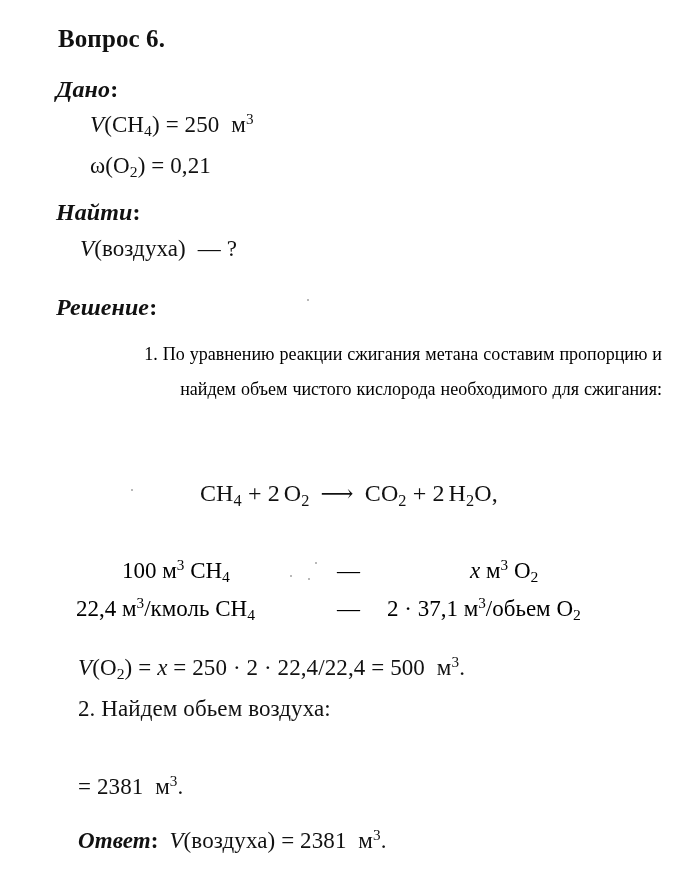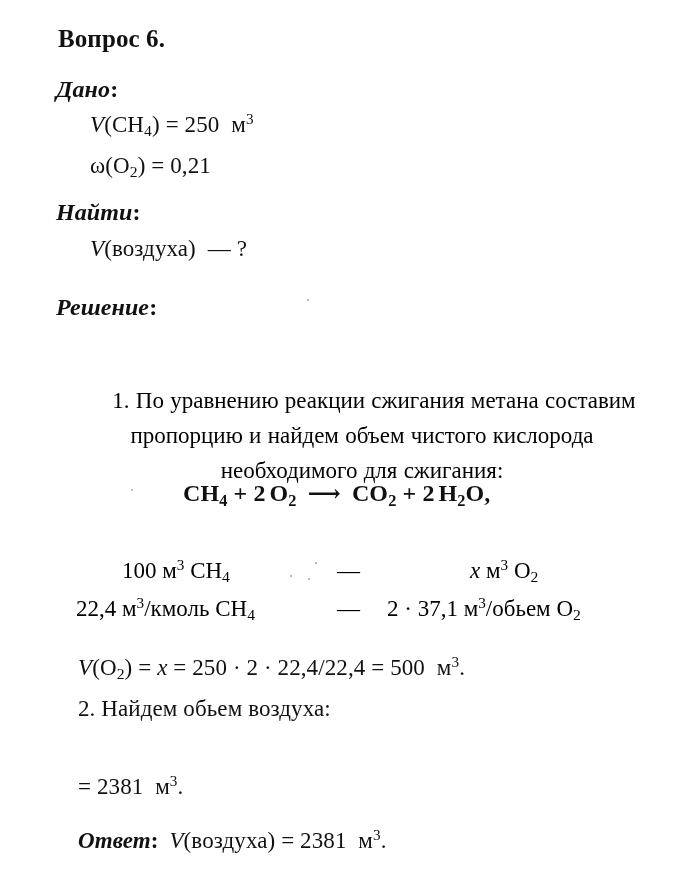--- a/index.html
+++ b/index.html
@@ -59,27 +59,26 @@
     line-height: 1;
   }
   .eq {
     font-size: 24px;
     line-height: 1;
   }
 
   
   .para {
     position: absolute;
-    font-size: 23px;
+    font-size: 18px;
     line-height: 35px;
     width: 590px;
     text-indent: 24px;
-    text-align: center;
+    text-align: right;
     word-spacing: 0.5px;
-    margin-top: 46px;
   }
 
   
   .var {
     font-style: italic;
   }
   .up {
     font-style: normal;
   }
 
@@ -142,33 +141,33 @@
   <div class="line math" style="left:90px; top:154px;">
     <span class="up">ω</span><span class="up">(O</span><sub>2</sub><span class="up">)</span>
     <span>=</span>
     <span>0,21</span>
   </div>
 
   <div class="line label" style="left:56px; top:200px;">
     <span>Найти</span><span class="colon">:</span>
   </div>
 
-  <div class="line math" style="left:90px; top:237px;">
+  <div class="line math" style="left:80px; top:237px;">
     <span class="var">V</span><span class="up">(воздуха)</span>
     <span class="wide">—</span>
     <span>?</span>
   </div>
 
   <div class="line label" style="left:56px; top:295px;">
     <span>Решение</span><span class="colon">:</span>
   </div>
 
   <div class="para" style="left:62px; top:337px; width:600px;">1. По уравнению реакции сжигания метана составим пропорцию и найдем объем чистого кислорода необходимого для сжигания:</div>
 
-  <div class="line eq" style="left:183px; top:481px;font-weight:bold;">
+  <div class="line eq" style="left:200px; top:481px;">
     <span>CH</span><sub>4</sub>
     <span>+</span>
     <span>2</span><span style="margin-left:4px;">O</span><sub>2</sub>
     <span style="margin:0 5px; font-size:23px;">⟶</span>
     <span>CO</span><sub>2</sub>
     <span>+</span>
     <span>2</span><span style="margin-left:4px;">H</span><sub>2</sub><span>O</span><span>,</span>
   </div>
 
   <div class="prop-row" style="left:122px; top:559px;">

